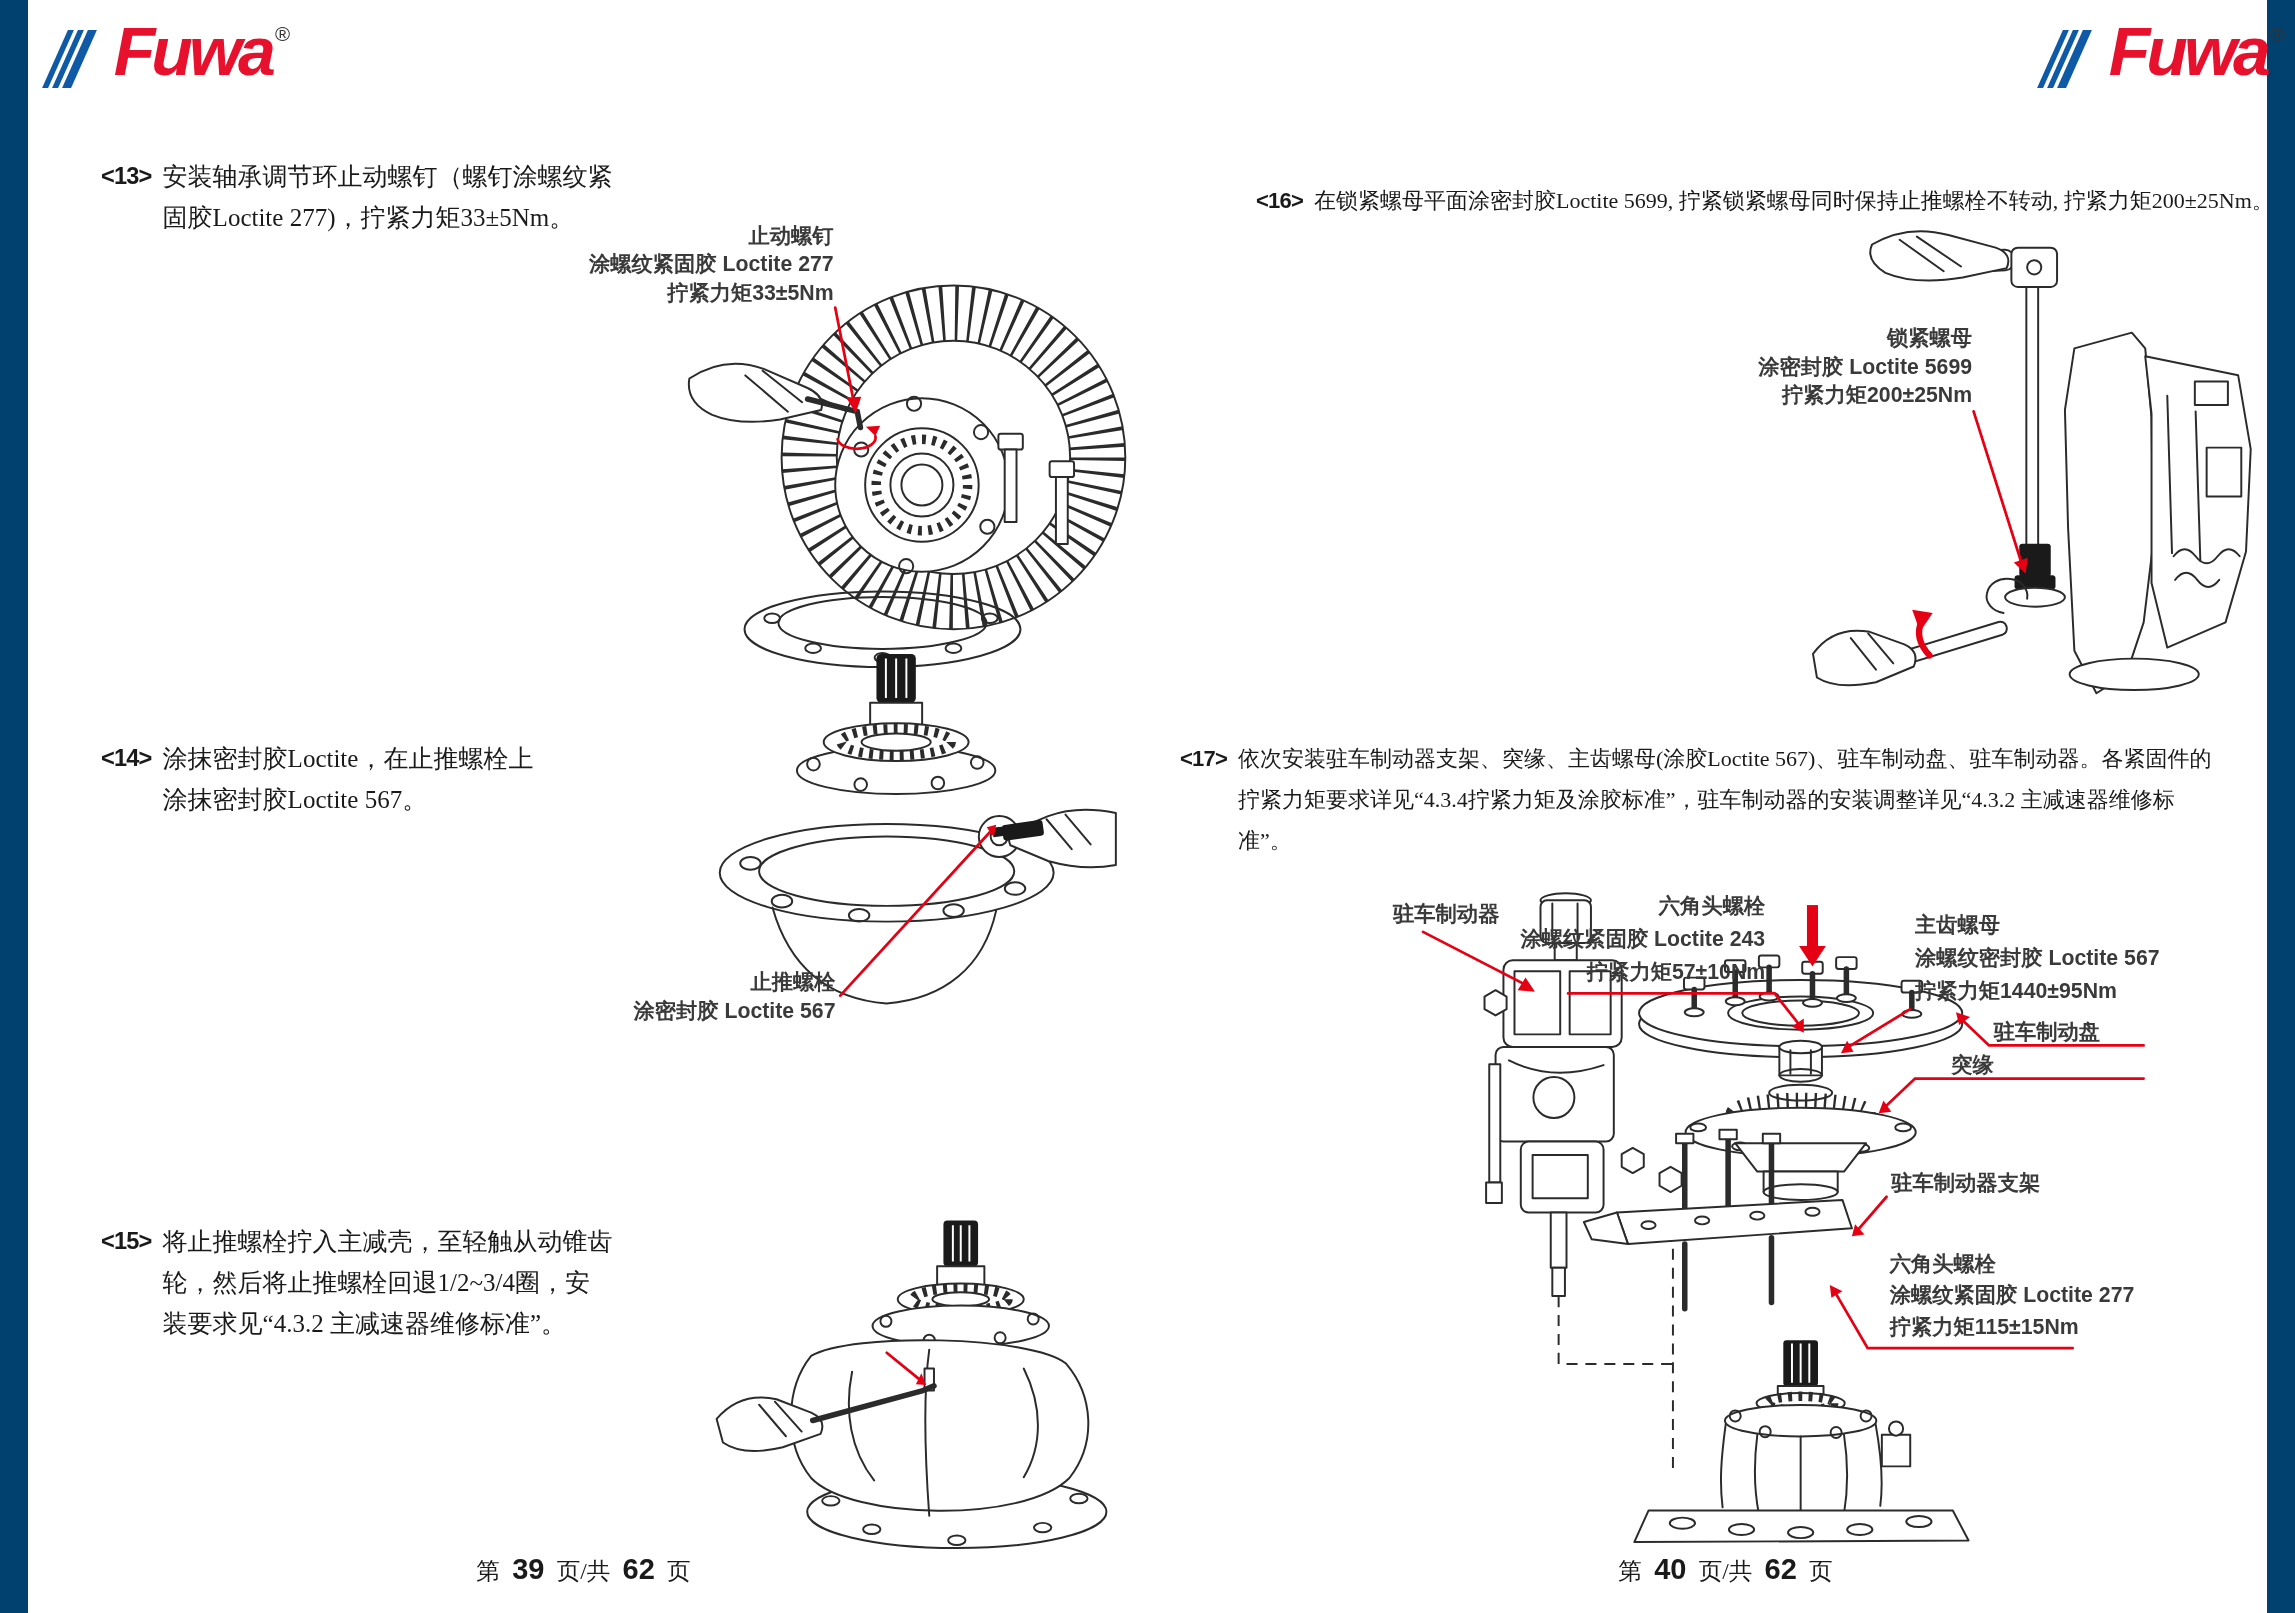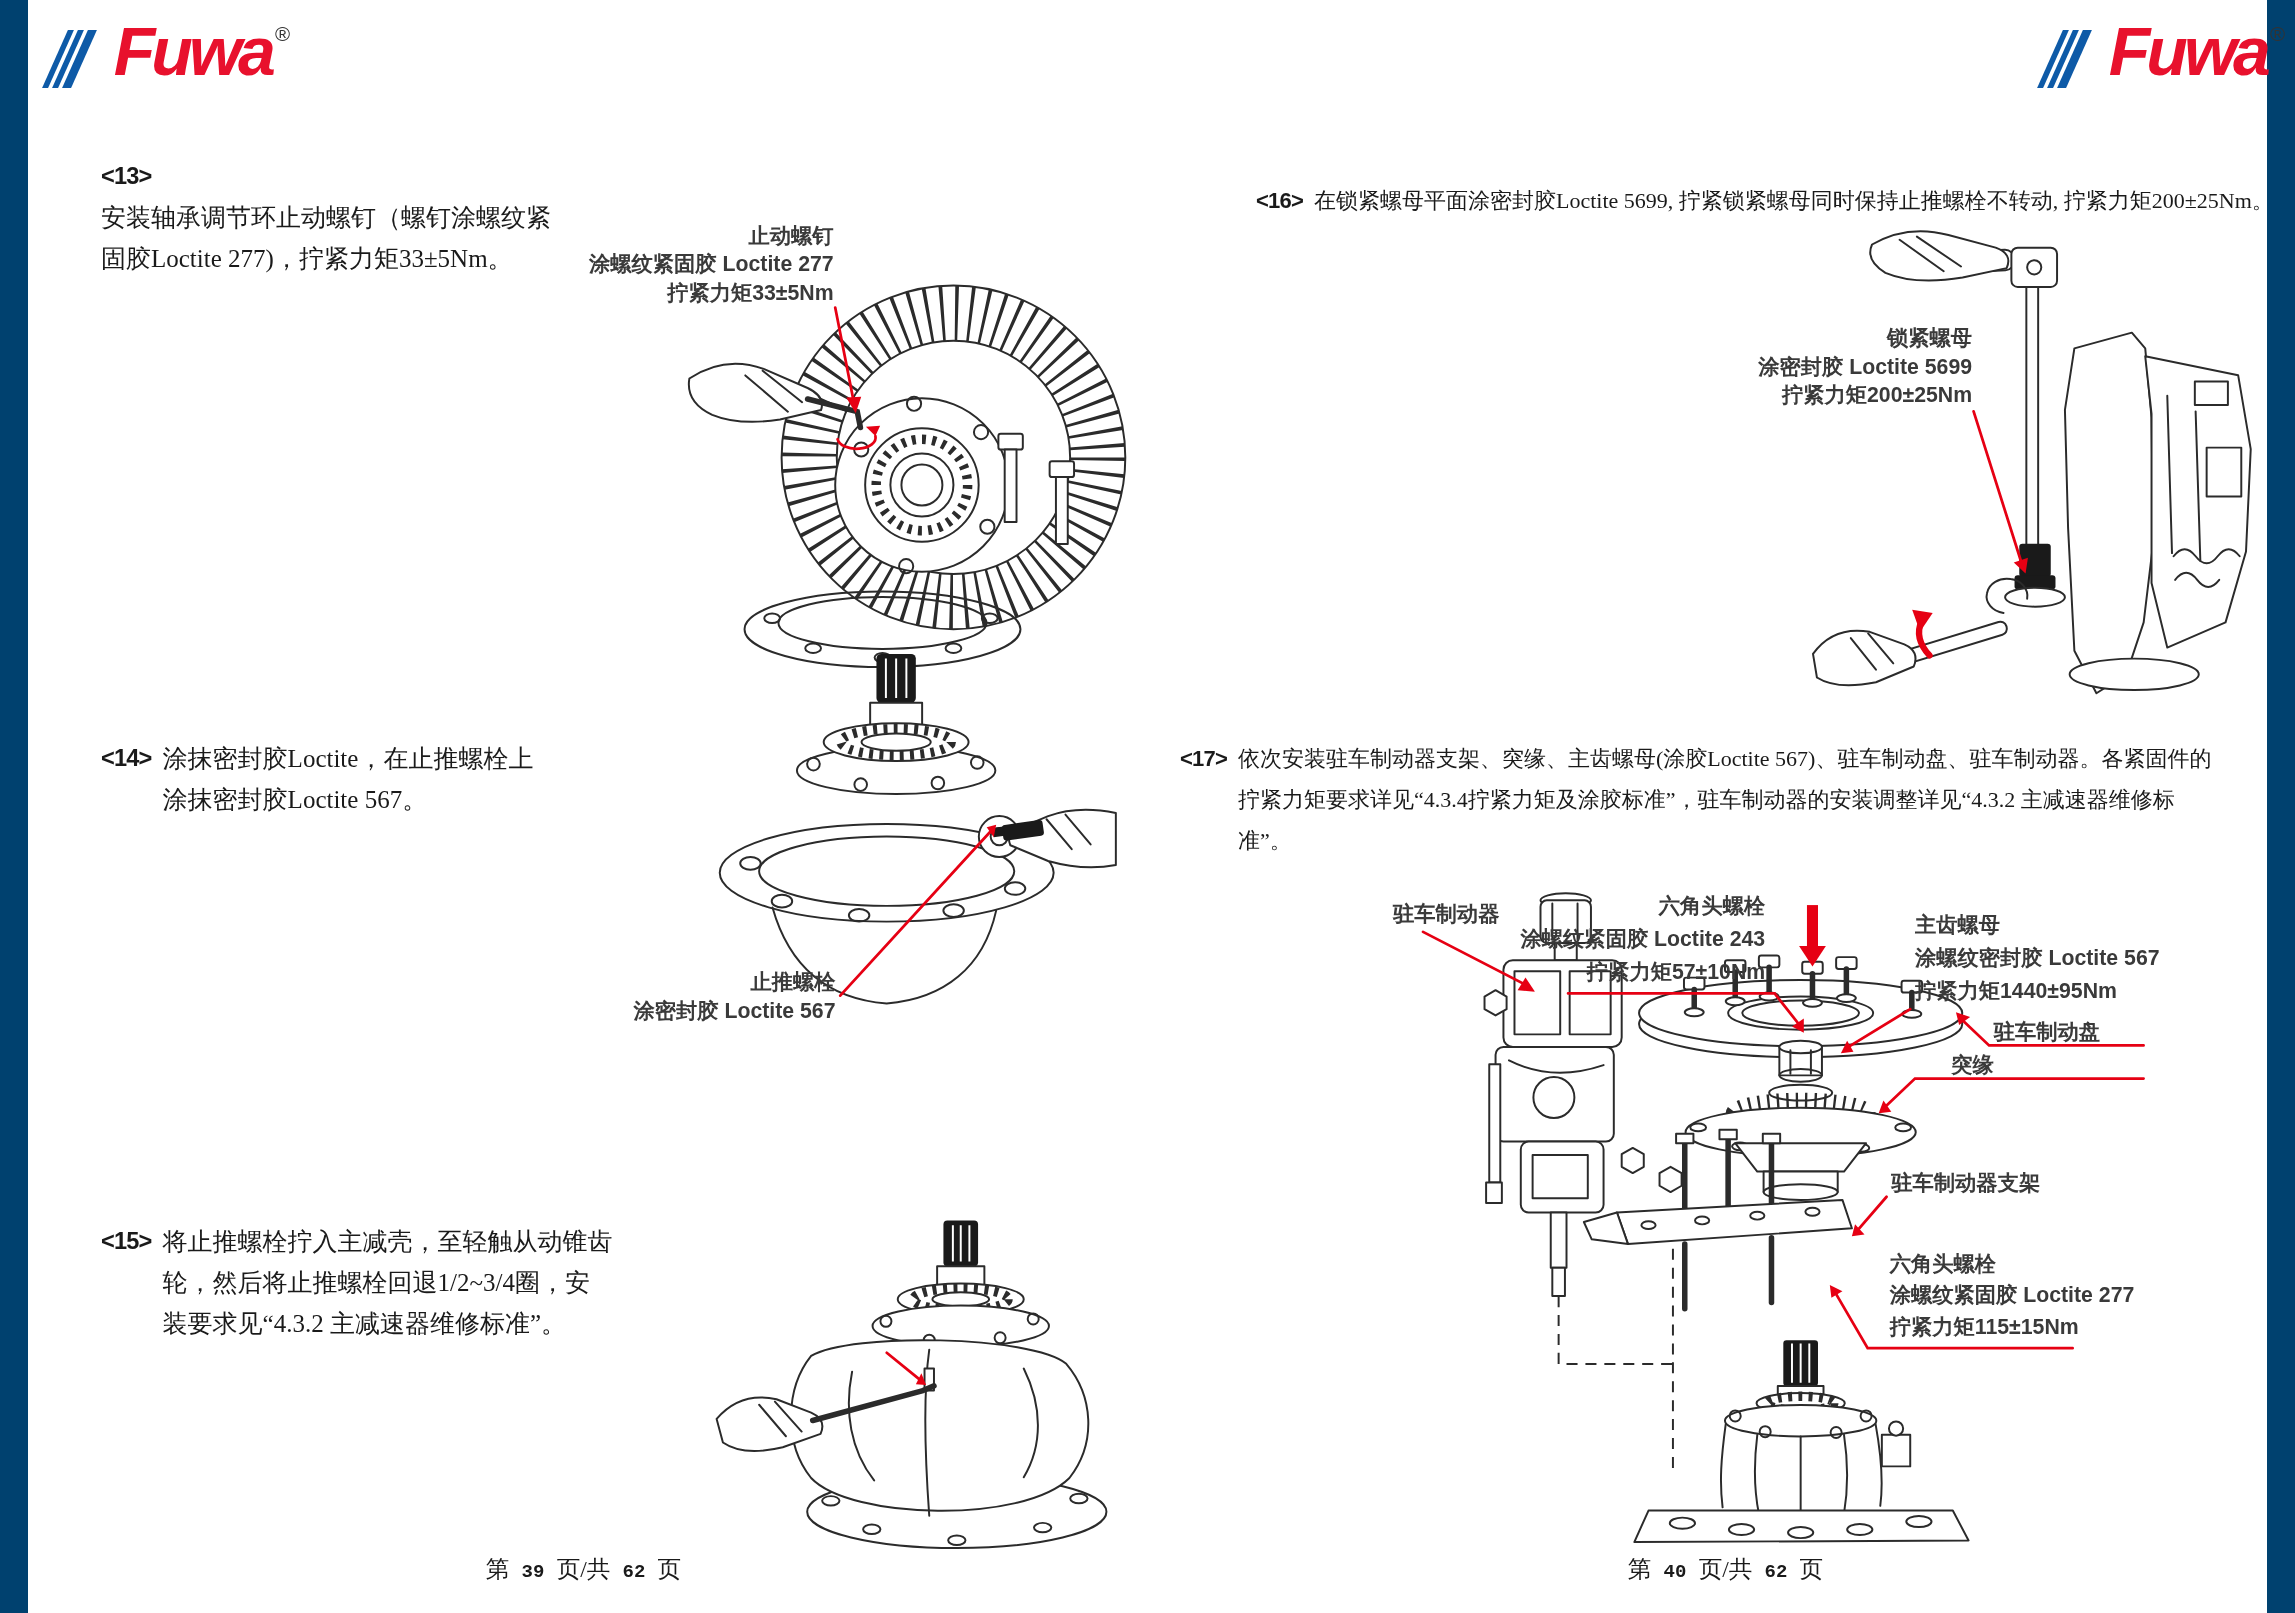--- a/index.html
+++ b/index.html
@@ -19,21 +19,21 @@
 
   
   .step{position:absolute;display:flex;align-items:flex-start;}
   .step .sid{font-family:"Liberation Sans","DejaVu Sans",sans-serif;font-weight:bold;font-size:23.6px;line-height:41px;
              flex:0 0 auto;margin-right:11px;letter-spacing:-0.8px;}
   .step .lines{font-size:25px;line-height:41px;white-space:nowrap;}
   .step.small .sid,.step.small .lines{font-size:22px;line-height:41px;}
 
   
   .footer{position:absolute;width:315px;text-align:center;font-size:23.6px;line-height:27px;}
-  .footer b{font-family:Liberation Mono, monospace;font-size:19px;margin:0 6.3px;}
+  .footer b{font-family:Liberation Sans, sans-serif;font-size:29px;margin:0 6.3px;}
 
   
   svg{position:absolute;overflow:visible;}
   .ln{fill:none;stroke:#2b2b2b;stroke-width:2.5;stroke-linejoin:round;stroke-linecap:round;}
   .lnf{fill:#ffffff;stroke:#2b2b2b;stroke-width:2.5;stroke-linejoin:round;stroke-linecap:round;}
   .thick{fill:none;stroke:#2b2b2b;stroke-width:7;stroke-linecap:round;}
   .blk{fill:#1a1a1a;stroke:none;}
   .wht{stroke:#ffffff;stroke-width:2.5;fill:none;}
   .red{fill:none;stroke:#e60013;stroke-width:3.5;stroke-linecap:round;}
   .redw{fill:none;stroke:#e60013;stroke-width:8;stroke-linecap:round;}
@@ -64,21 +64,21 @@
   <div class="logo" style="left:2050px;top:17.3px;">
     <span class="slashes">
         <span class="slash"></span>
         <span class="slash"></span>
         <span class="slash wide"></span>
       </span>
     <span class="brand">Fuwa</span>
     <span class="reg">®</span>
   </div>
 
-  <div class="step" style="left:101px;top:156px;flex-direction:column;">
+  <div class="step" style="left:101px;top:156px;">
     <span class="sid">&lt;13&gt;</span>
     <div class="lines">
       <div>安装轴承调节环止动螺钉（螺钉涂螺纹紧</div>
       <div>固胶Loctite 277)，拧紧力矩33±5Nm。</div>
     </div>
   </div>
 
   <div class="step" style="left:101px;top:738px;">
     <span class="sid">&lt;14&gt;</span>
     <div class="lines">

